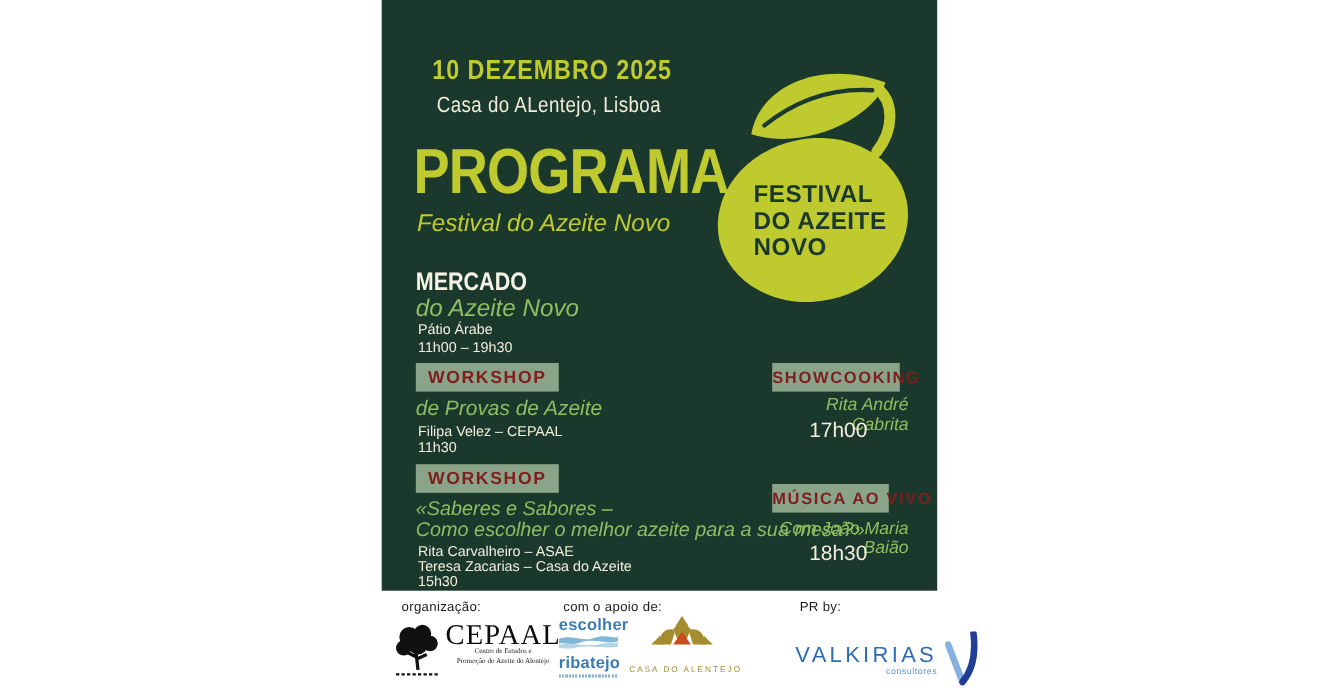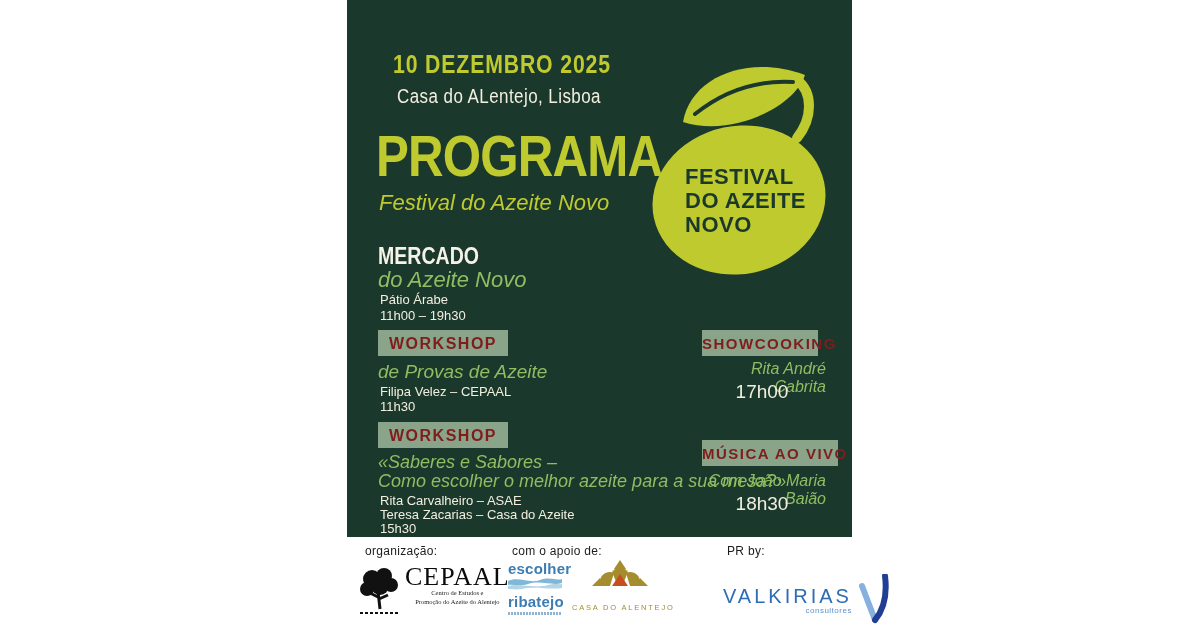--- a/index.html
+++ b/index.html
@@ -92,21 +92,21 @@
     <div class="abs ws-title lgreen" style="left:31px;top:452px;font-size:18px;">«Saberes e Sabores –</div>
     <div class="abs ws-title lgreen" style="left:31px;top:471px;font-size:18px;white-space:nowrap;">Como escolher o melhor azeite para a sua mesa?»</div>
     <div class="abs small-line cream" style="left:33px;top:493px;">Rita Carvalheiro – ASAE</div>
     <div class="abs small-line cream" style="left:33px;top:507px;">Teresa Zacarias – Casa do Azeite</div>
     <div class="abs small-line cream" style="left:33px;top:521px;">15h30</div>
 
     <div class="abs badge r-badge" style="left:355px;top:330px;">SHOWCOOKING</div>
     <div class="abs r-name lgreen" style="top:360px;left:355px;">Rita André Cabrita</div>
     <div class="abs r-time cream" style="top:381px;left:355px;">17h00</div>
 
-    <div class="abs badge r-badge" style="left:355px;top:440px;width:136px;">MÚSICA AO VIVO</div>
+    <div class="abs badge r-badge" style="left:355px;top:440px;width:106px;">MÚSICA AO VIVO</div>
     <div class="abs r-name lgreen" style="top:472px;left:355px;">Com João Maria Baião</div>
     <div class="abs r-time cream" style="top:493px;left:355px;">18h30</div>
   </div>
 
   <div class="abs f-label" style="left:365px;top:544px;">organização:</div>
   <div class="abs f-label" style="left:512px;top:544px;">com o apoio de:</div>
   <div class="abs f-label" style="left:727px;top:544px;">PR by:</div>
 
   <div class="abs cepaal">
     <svg width="42" height="54" viewBox="0 0 42 54">

